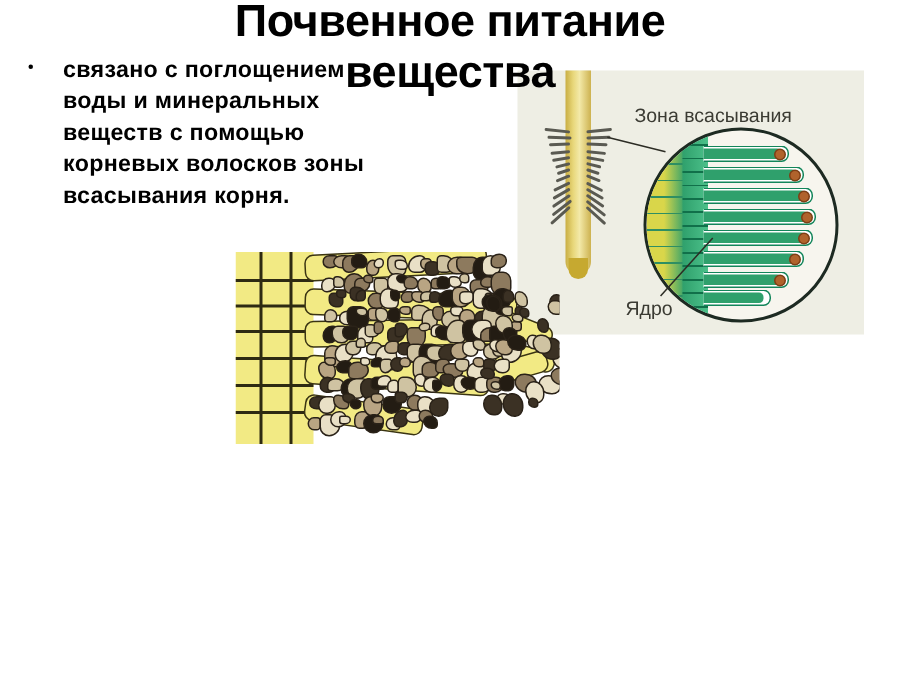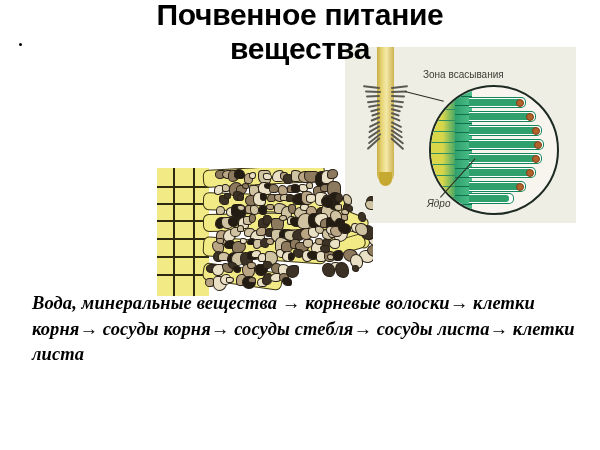--- a/index.html
+++ b/index.html
@@ -169,26 +169,26 @@
   .hair-nucleus {
     position: absolute;
     width: 6px; height: 6px;
     border-radius: 50%;
     background: #b0632c;
     border: 1px solid #7d3f16;
   }
   .lbl-zone, .lbl-core {
     position: absolute;
     font-family: "Liberation Sans", sans-serif;
-    font-size: 10px;
+    font-size: 13px;
     color: #3b3b33;
     white-space: nowrap;
   }
   .lbl-zone { left: 78px; top: 22px; }
-  .lbl-core { left: 82px; top: 151px; font-style: italic; }
+  .lbl-core { left: 72px; top: 151px; }
   .leader {
     position: absolute;
     background: #2c2c24;
     height: 1px;
     transform-origin: 0 0;
   }
 
   
   #fig-roothairs {
     position: absolute;
@@ -527,17 +527,17 @@
       </div>
   </div>
 
   <div id="title">
     <span class="t-line1">Почвенное питание</span>
     <span class="t-line2">вещества</span>
   </div>
 
   <div id="bullet-block">
     <span id="bullet-marker"></span>
+    <div id="bullet-text">связано с поглощением воды и минеральных веществ с помощью корневых волосков зоны всасывания корня.</div>
   </div>
 
-  <div id="chain-text">Вода,  минеральные вещества → корневые волоски→ клетки корня→ сосуды корня→ сосуды стебля→ сосуды листа→ клетки листа</div>
 
 </div>
 
 </body></html>

